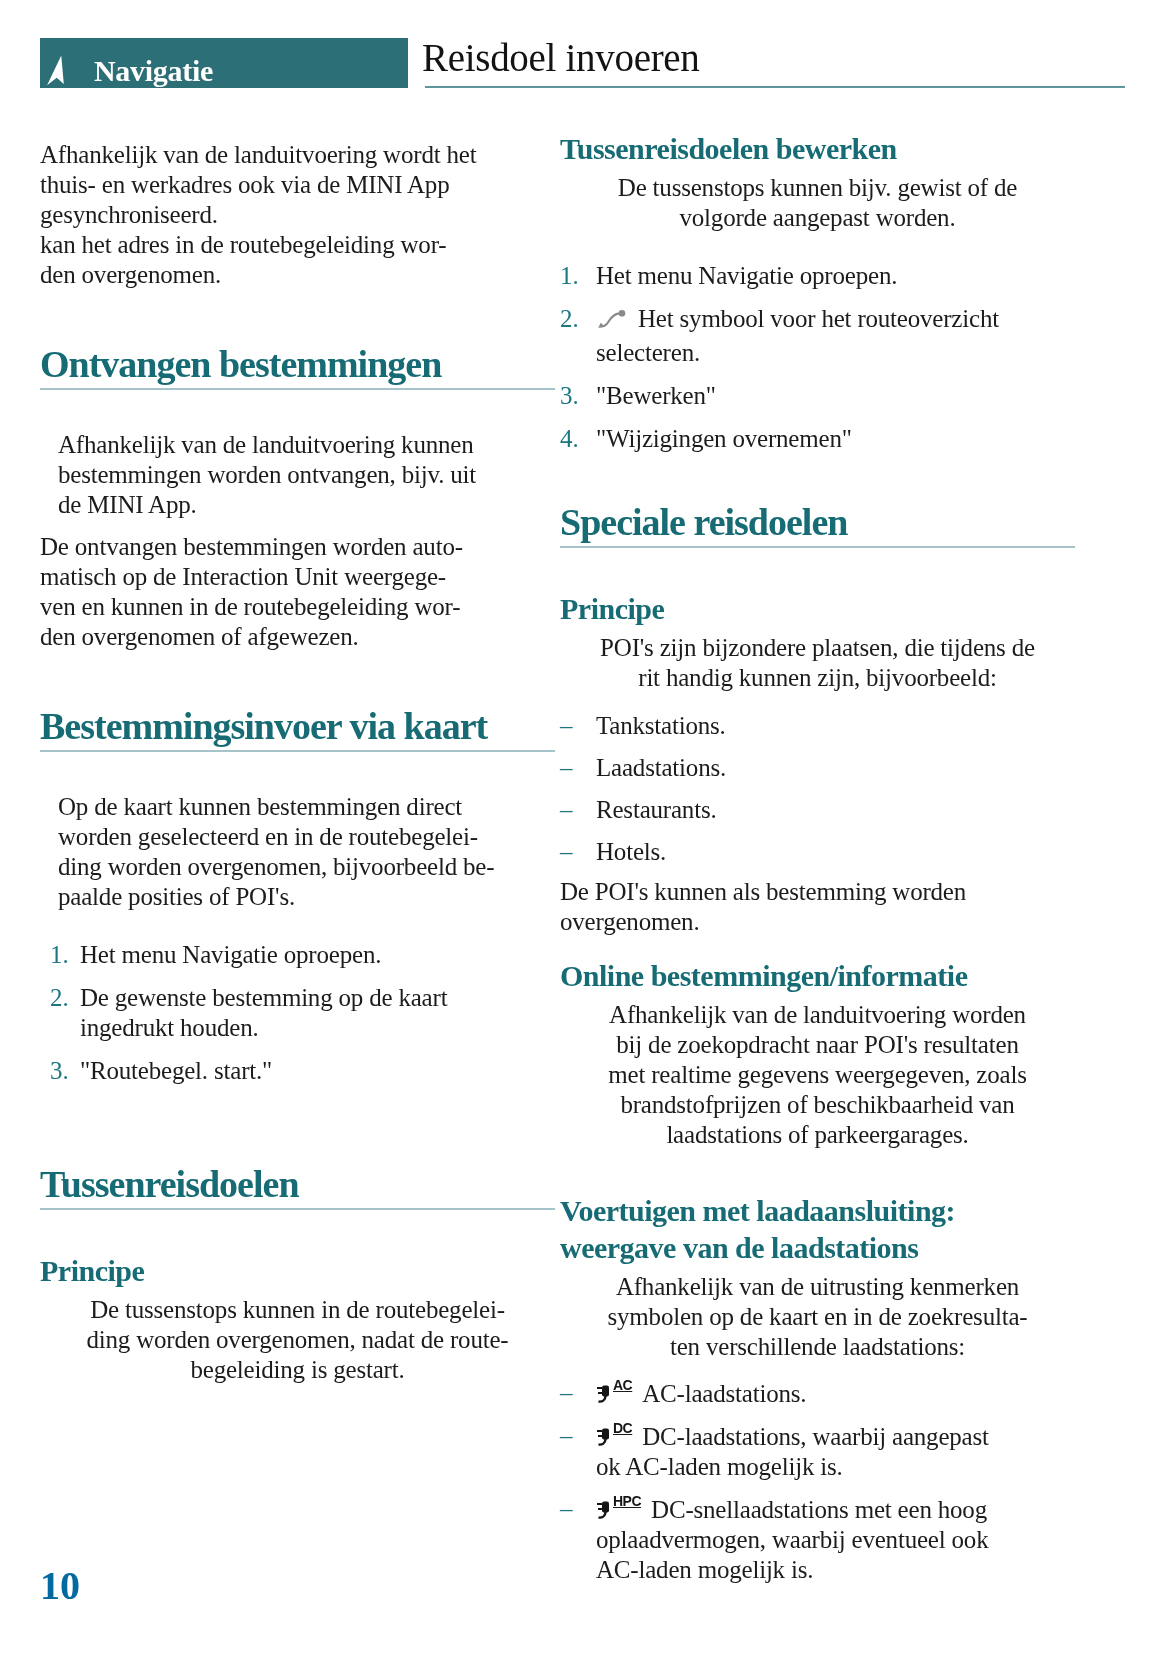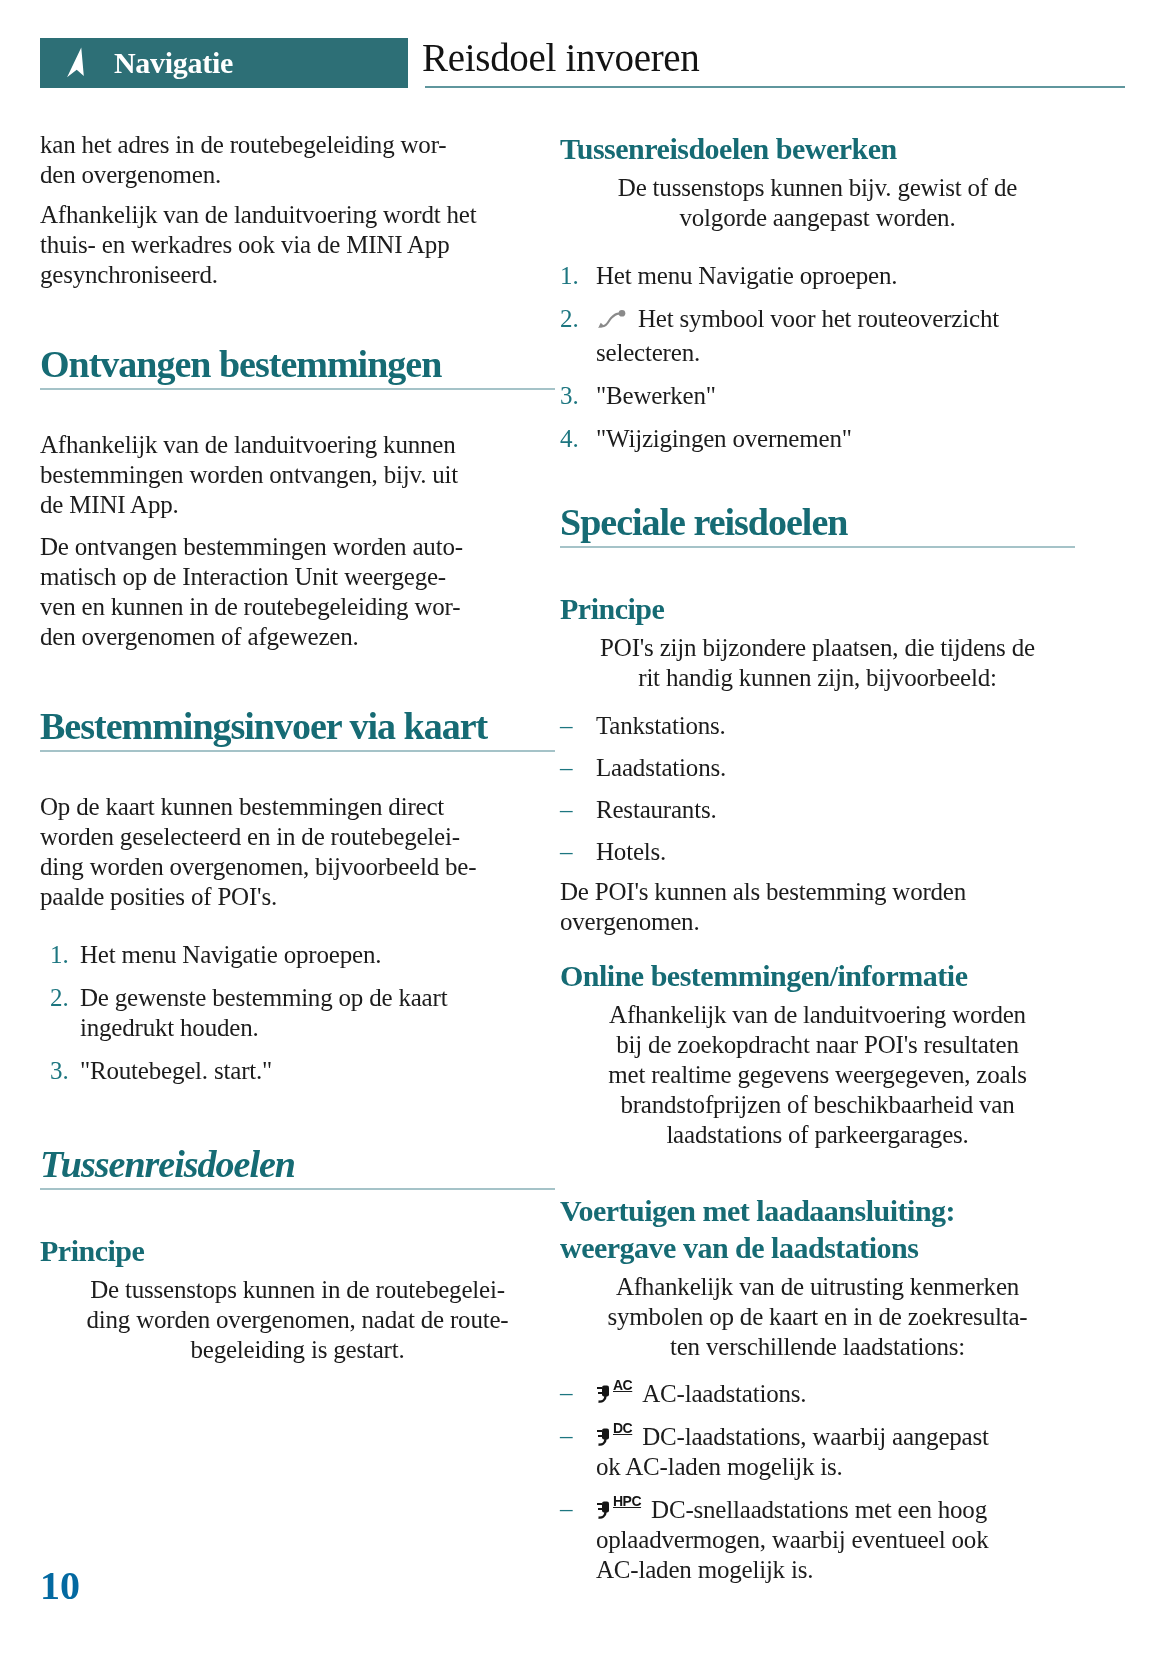--- a/index.html
+++ b/index.html
@@ -4,22 +4,22 @@
 <style>
   html,body{margin:0;padding:0;}
   body{
     width:1165px;height:1653px;position:relative;background:#ffffff;
     font-family:"Liberation Serif","DejaVu Serif",serif;color:#1c1c1c;
     overflow:hidden;
   }
   
   .hdr-badge{
     position:absolute;left:40px;top:38px;width:368px;height:50px;
-    background:#2d6f76;display:flex;align-items:center;gap:20px;
-    padding-left:20px;box-sizing:border-box;
+    background:#2d6f76;display:flex;align-items:flex-end;gap:20px;
+    box-sizing:border-box;
   }
   .hdr-badge-label{color:#ffffff;font-size:30px;font-weight:bold;letter-spacing:-0.3px;}
   .hdr-title{
     position:absolute;left:422px;top:35px;font-size:39px;font-weight:normal;
     color:#131313;letter-spacing:-0.3px;
   }
   .hdr-rule{position:absolute;left:425px;top:86px;width:700px;height:2px;background:#5f969d;}
   
   .col{position:absolute;top:130px;width:515px;}
   .col-left{left:40px;}
@@ -28,27 +28,27 @@
   .p{
     margin:10px 0 0;font-size:25px;line-height:30px;white-space:pre-line;
     letter-spacing:-0.2px;
   }
   .mt0{margin-top:0;}
   .h1{
     color:#166b74;font-size:38px;line-height:36px;font-weight:bold;
     letter-spacing:-1px;margin:56px 0 0;padding-bottom:6px;
     border-bottom:2px solid #a5c3c8;
   }
-  .mt60{margin-top:60px;font-style:italic;} .mt50{margin-top:50px;}
+  .mt60{margin-top:80px;} .mt50{margin-top:50px;}
   .h3{
     color:#166b74;font-size:30px;line-height:37px;font-weight:bold;
     letter-spacing:-0.5px;margin:42px 0 0;white-space:pre-line;
   }
   .h3-tight{margin-top:20px;} .h3-mid{} .h3-first{margin-top:0;}
-  .after-h1{margin-top:40px;}
+  .after-h1{margin-top:40px;margin-left:18px;}
   .after-h3{margin-top:6px;text-align:center;}
   
   .steps{list-style:none;margin:28px 0 0;padding:0;}
   .steps li{display:flex;margin-top:13px;}
   .steps li:first-child{margin-top:0;}
   .num{flex:none;color:#1d7680;font-size:25px;line-height:30px;}
   .col-left .steps{margin-left:10px;}
   .col-left .num{width:30px;}
   .col-right .num{width:36px;}
   .li-content{font-size:25px;line-height:30px;white-space:pre-line;letter-spacing:-0.2px;}
@@ -79,25 +79,25 @@
       <path d="M15 1 L5 22 L11.8 16.8 L16.8 21.2 Z" fill="#ffffff"></path>
     </svg>
   </span>
   <span class="hdr-badge-label">Navigatie</span>
 </div>
 <div class="hdr-title">Reisdoel invoeren</div>
 <div class="hdr-rule"></div>
 
 <div class="col col-left">
 
-  <p class="p mt0">kan het adres in de routebegeleiding wor-
-den overgenomen.</p>
   <p class="p">Afhankelijk van de landuitvoering wordt het
 thuis- en werkadres ook via de MINI App
 gesynchroniseerd.</p>
+  <p class="p mt0">kan het adres in de routebegeleiding wor-
+den overgenomen.</p>
 
   <h2 class="h1">Ontvangen bestemmingen</h2>
   <p class="p after-h1">Afhankelijk van de landuitvoering kunnen
 bestemmingen worden ontvangen, bijv. uit
 de MINI App.</p>
   <p class="p" style="margin-top:12px;">De ontvangen bestemmingen worden auto-
 matisch op de Interaction Unit weergege-
 ven en kunnen in de routebegeleiding wor-
 den overgenomen of afgewezen.</p>
 

